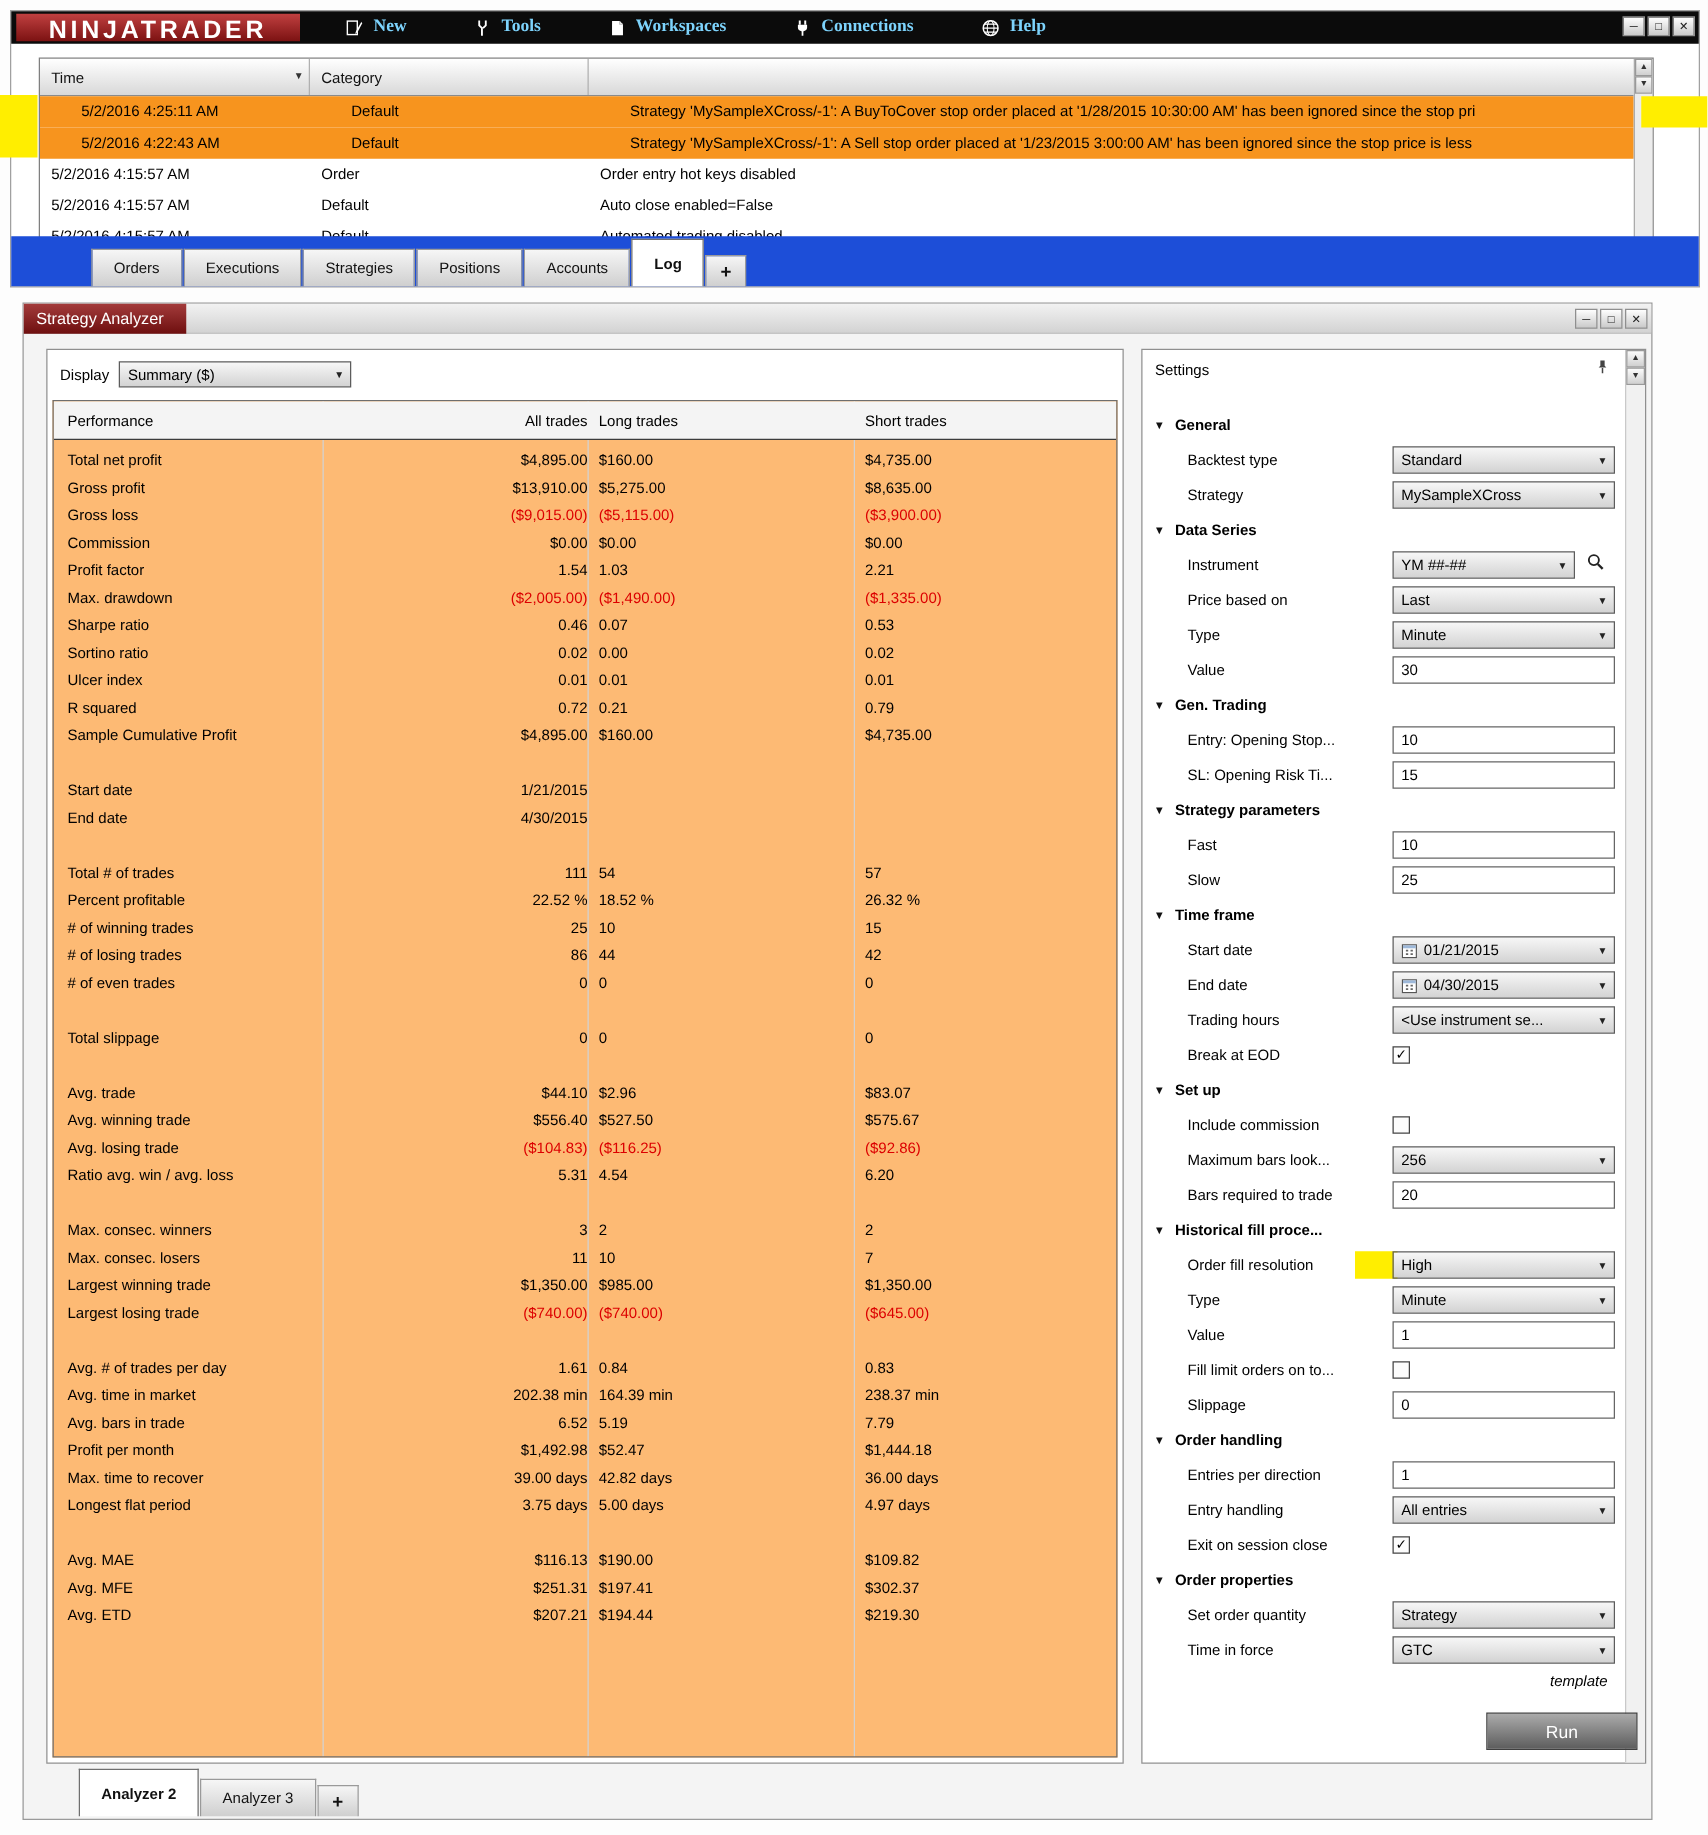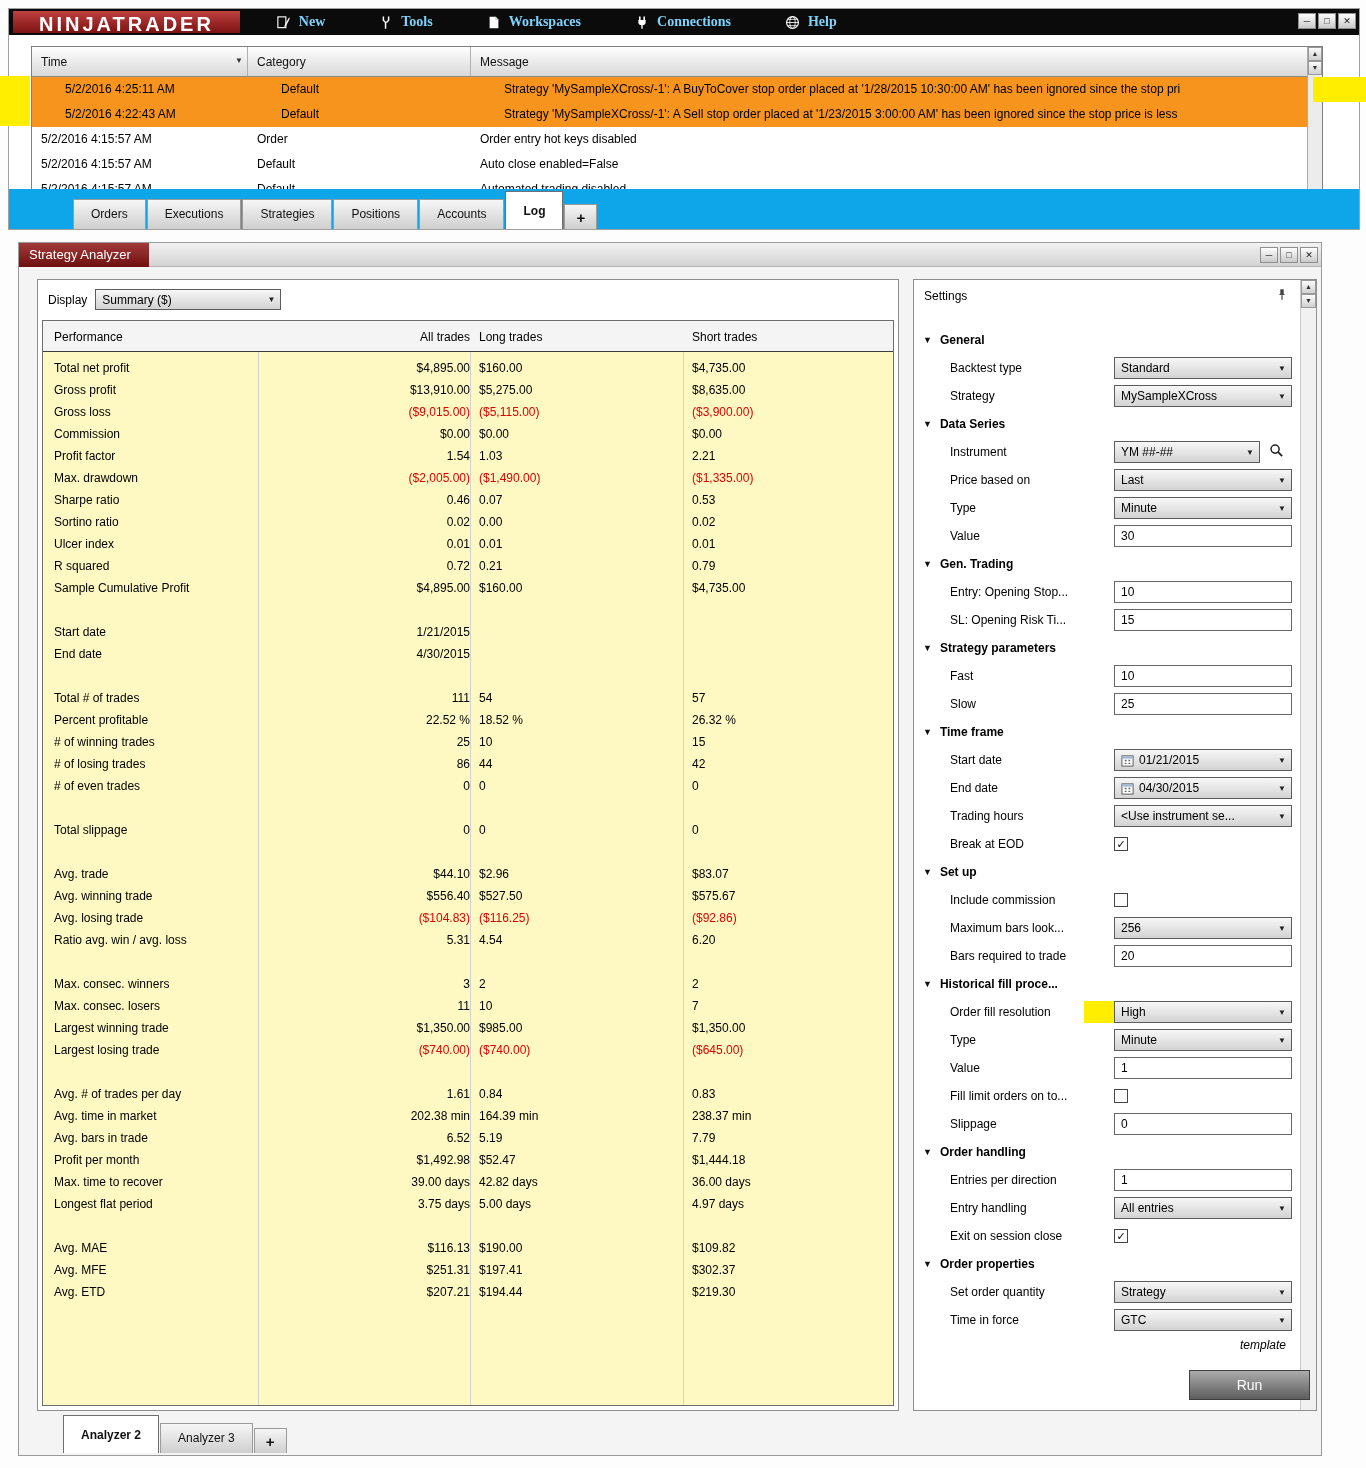--- a/index.html
+++ b/index.html
@@ -36,21 +36,21 @@
   .log-hcell { position:relative; padding:8px 6px 0 9px; border-right:1px solid #b0b0b0; }
   .hdr-drop { position:absolute; right:4px; top:9px; font-size:8px; color:#333; }
   .c-time { width:216px; } .c-cat { width:223px; } .c-msg { flex:1; border-right:none; }
   .log-row { display:flex; height:25px; line-height:25px; font-size:12px; color:#000; margin-right:15px; }
   .log-row.selected { background:#F7941E;padding-left:24px; }
   .log-cell { padding:0 9px; white-space:nowrap; overflow:hidden; }
 
   #status-ball { position:absolute; left:46px; bottom:12px; width:17px; height:17px; border-radius:50%;
                  border:1px solid #7a7a7a;
                  background:radial-gradient(circle at 35% 30%, #ffffff, #c2c2c2 55%, #808080); }
-  #main-tabstrip { position:absolute; left:0; bottom:0; width:100%; height:40px; background:#0ea5e9;
+  #main-tabstrip { position:absolute; left:0; bottom:0; width:100%; height:40px; background:#1d4ed8;
                    display:flex; align-items:flex-end; padding-left:64px; }
   .tab { height:30px; padding:7px 17px 0; background:linear-gradient(#f6f6f6,#cfcfcf);
          border:1px solid #9a9a9a; border-bottom:none; font-size:12px; color:#111; margin-right:1px;
          white-space:nowrap; }
   .tab.active { height:38px; padding-top:12px; background:#fff; font-weight:bold; border-color:#6f6f6f; }
   .tab.plus-tab { font-size:15px; font-weight:bold; padding:4px 11px 0; height:25px; }
 
   
   #analyzer { position:absolute; left:18px; top:242px; width:1304px; height:1214px;
               background:#f4f4f4; border:1px solid #9a9a9a; z-index:10; }
@@ -61,21 +61,21 @@
   #left-panel { position:absolute; left:18px; top:36px; width:862px; height:1132px;
                 background:#fff; border:1px solid #8f8f8f; }
   #display-row { position:absolute; left:10px; top:9px; display:flex; align-items:center; font-size:12px; color:#000; }
   .ctrl-select { display:flex; align-items:center; background:linear-gradient(#f7f7f7,#d3d3d3);
                  border:1px solid #5c5c5c; font-size:12px; padding-left:6px; color:#000; height:22px; }
   .ctrl-val { white-space:nowrap; overflow:hidden; }
   .ctrl-arrow { margin-left:auto; padding:0 5px; font-size:8px; color:#222; flex:none; }
   #display-select { margin-left:8px; width:186px; height:21px; }
 
   #perf-grid { position:absolute; left:4px; top:40px; width:852px; height:1086px;
-               border:1px solid #6e6e6e; background:#fef9c3; overflow:hidden; }
+               border:1px solid #6e6e6e; background:#fdba74; overflow:hidden; }
   .grid-sep { position:absolute; top:0; bottom:0; width:1px; background:#d2d2d2; z-index:1; }
   #perf-header { display:flex; height:31px; background:#f4f4f4; border-bottom:1px solid #3c3c3c;
                  font-size:12px; padding-top:9px; color:#000; position:relative; z-index:2; }
   .pc0 { width:215px; padding-left:11px; }
   .pc1 { width:212px; padding-left:9px;text-align:right; }
   .pc2 { width:213px; padding-left:9px; }
   .pc3 { flex:1; padding-left:9px; }
   #perf-body { position:relative; z-index:2; padding-top:5px; }
   .perf-row { display:flex; height:22px; line-height:22px; font-size:12px; color:#000; }
   .pcell { white-space:nowrap; overflow:hidden; }
@@ -168,21 +168,20 @@
     <div class="win-controls">
         <div class="win-btn">─</div>
         <div class="win-btn">□</div>
         <div class="win-btn">✕</div>
       </div>
   </div>
   <div id="log-table">
     <div id="log-header">
         <div class="log-hcell c-time"><span>Time</span><span class="hdr-drop">▼</span></div>
         <div class="log-hcell c-cat"><span>Category</span></div>
-        <div class="log-hcell c-msg"><span>Message</span></div>
       </div>
     <div id="log-body">
         <div class="log-row selected">
           <div class="log-cell c-time">5/2/2016 4:25:11 AM</div>
           <div class="log-cell c-cat">Default</div>
           <div class="log-cell c-msg">Strategy 'MySampleXCross/-1': A BuyToCover stop order placed at '1/28/2015 10:30:00 AM' has been ignored since the stop pri</div>
         </div>
         <div class="log-row selected">
           <div class="log-cell c-time">5/2/2016 4:22:43 AM</div>
           <div class="log-cell c-cat">Default</div>

